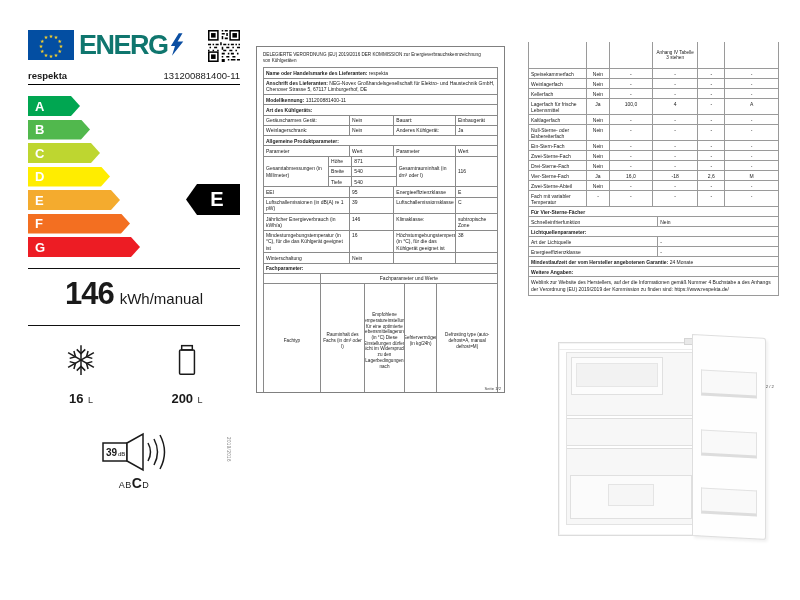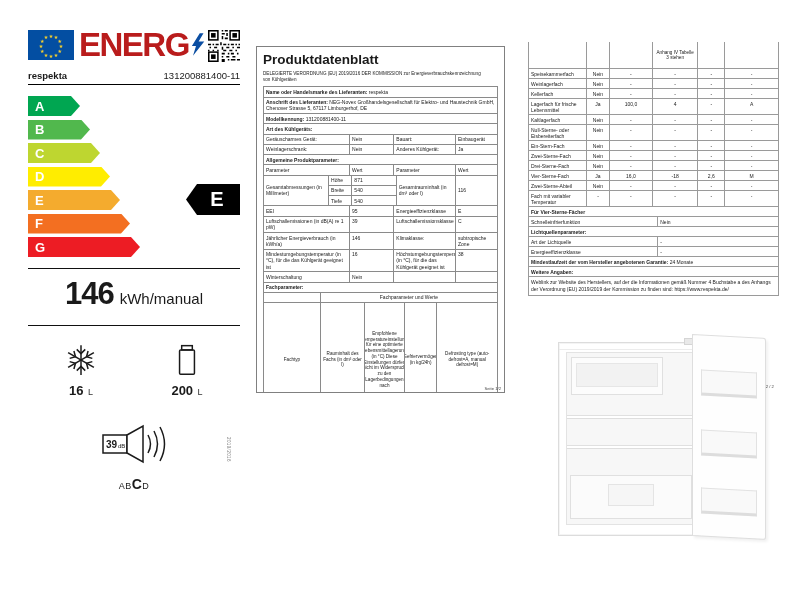--- a/index.html
+++ b/index.html
@@ -3,47 +3,47 @@
 <meta charset="utf-8">
 <style>
   * { margin:0; padding:0; box-sizing:border-box; }
   html,body { width:800px; height:600px; background:#fff; overflow:hidden;
     font-family:"Liberation Sans","DejaVu Sans",sans-serif; color:#1a1a1a; }
 
   
   #label { position:absolute; left:28px; top:30px; width:212px; height:470px; }
   .l-header { display:flex; align-items:flex-start; }
   .flag { width:46px; height:30px; }
-  .energ-word { font-size:33px; font-weight:bold; color:#b91c1c; letter-spacing:-1.5px; margin-left:5px; line-height:30px; }
+  .energ-word { font-size:27px; font-weight:bold; color:#0f766e; letter-spacing:-1.5px; margin-left:5px; line-height:30px; }
   .bolt { width:15px; height:29px; margin-left:1px; }
   .qr { width:32px; height:32px; margin-left:auto; }
   .l-brandrow { display:flex; justify-content:space-between; align-items:flex-end;
     border-bottom:1.5px solid #000; padding:8px 0 3px 0; font-size:9.5px; }
   .l-brand { font-weight:bold; }
   .l-model { font-size:9.5px; }
   .l-arrows { position:relative; margin-top:11px; height:165px; }
   .arrow { height:20px; margin-bottom:3.5px; display:flex; align-items:center;
     padding-left:7px; color:#fff; font-weight:bold; font-size:13px;
     clip-path:polygon(0 0, calc(100% - 9px) 0, 100% 50%, calc(100% - 9px) 100%, 0 100%); }
   .cursor { position:absolute; right:0; top:88px; width:54px; height:31px; background:#000;
     clip-path:polygon(11px 0,100% 0,100% 100%,11px 100%,0 50%);
     display:flex; align-items:center; justify-content:center;
     color:#fff; font-weight:bold; font-size:20px; padding-left:8px; }
   .sep { border-top:1.5px solid #111; margin-top:7px; }
   .l-energy { display:flex; align-items:baseline; justify-content:center; gap:6px; padding:7px 0 6px 0; }
   .kwh-num { font-size:31px; font-weight:bold; letter-spacing:-1px; }
   .kwh-unit { font-size:15px; }
   .l-volumes { display:flex; justify-content:space-around; padding-top:17px; }
-  .vol { display:flex; flex-direction:column; align-items:center; width:90px; }
+  .vol { display:flex; flex-direction:column; align-items:center; width:90px;gap:8px; }
   .vol svg { width:34px; height:34px; }
   .vol-label { margin-top:4px; }
   .vol-num { font-weight:bold; font-size:13px; }
   .vol-l { font-size:9px; color:#333; }
   .l-noise { margin-top:24px; display:flex; flex-direction:column; align-items:center; }
-  .noise-scale { margin-top:10px; letter-spacing:0.5px; }
+  .noise-scale { margin-top:1px; letter-spacing:0.5px; }
   .ns-small { font-size:9px; }
   .ns-big { font-size:14px; font-weight:bold; }
   #side-note { position:absolute; left:226px; top:437px; writing-mode:vertical-rl;
     font-size:4.5px; color:#777; letter-spacing:0.4px; }
 
   
   #datasheet { position:absolute; left:256px; top:46px; width:249px; height:347px;
     border:1px solid #808080; padding:5px 6px 4px 6px; font-size:5px; line-height:1.25; overflow:hidden; }
   .ds-title { font-size:13.5px; font-weight:bold; margin-bottom:2px; }
   .ds-reg { font-size:4.6px; margin-bottom:4px; width:96%; }
@@ -243,21 +243,20 @@
       <text x="17" y="25" font-size="6" fill="#1a1a1a" font-family="Liberation Sans">dB</text>
     </svg>
     <div class="noise-scale">
       <span class="ns-small">AB</span><span class="ns-big">C</span><span class="ns-small">D</span>
     </div>
   </div>
 </div>
 <div id="side-note">2019/2016</div>
 
 <div id="datasheet">
-  <div class="ds-title">Produktdatenblatt</div>
   <div class="ds-reg">DELEGIERTE VERORDNUNG (EU) 2019/2016 DER KOMMISSION zur Energieverbrauchskennzeichnung von Kühlgeräten</div>
 
   <div class="tbl">
     <div class="lrow"><b>Name oder Handelsmarke des Lieferanten:</b> <span>respekta</span></div>
     <div class="lrow"><b>Anschrift des Lieferanten:</b> <span>NEG-Novex Großhandelsgesellschaft für Elektro- und Haustechnik GmbH, Chenover Strasse 5, 67117 Limburgerhof, DE</span></div>
     <div class="lrow"><b>Modellkennung:</b> <span>131200881400-11</span></div>
     <div class="hrow">Art des Kühlgeräts:</div>
 
       <div class="r4">
         <div>Geräuscharmes Gerät:</div>

